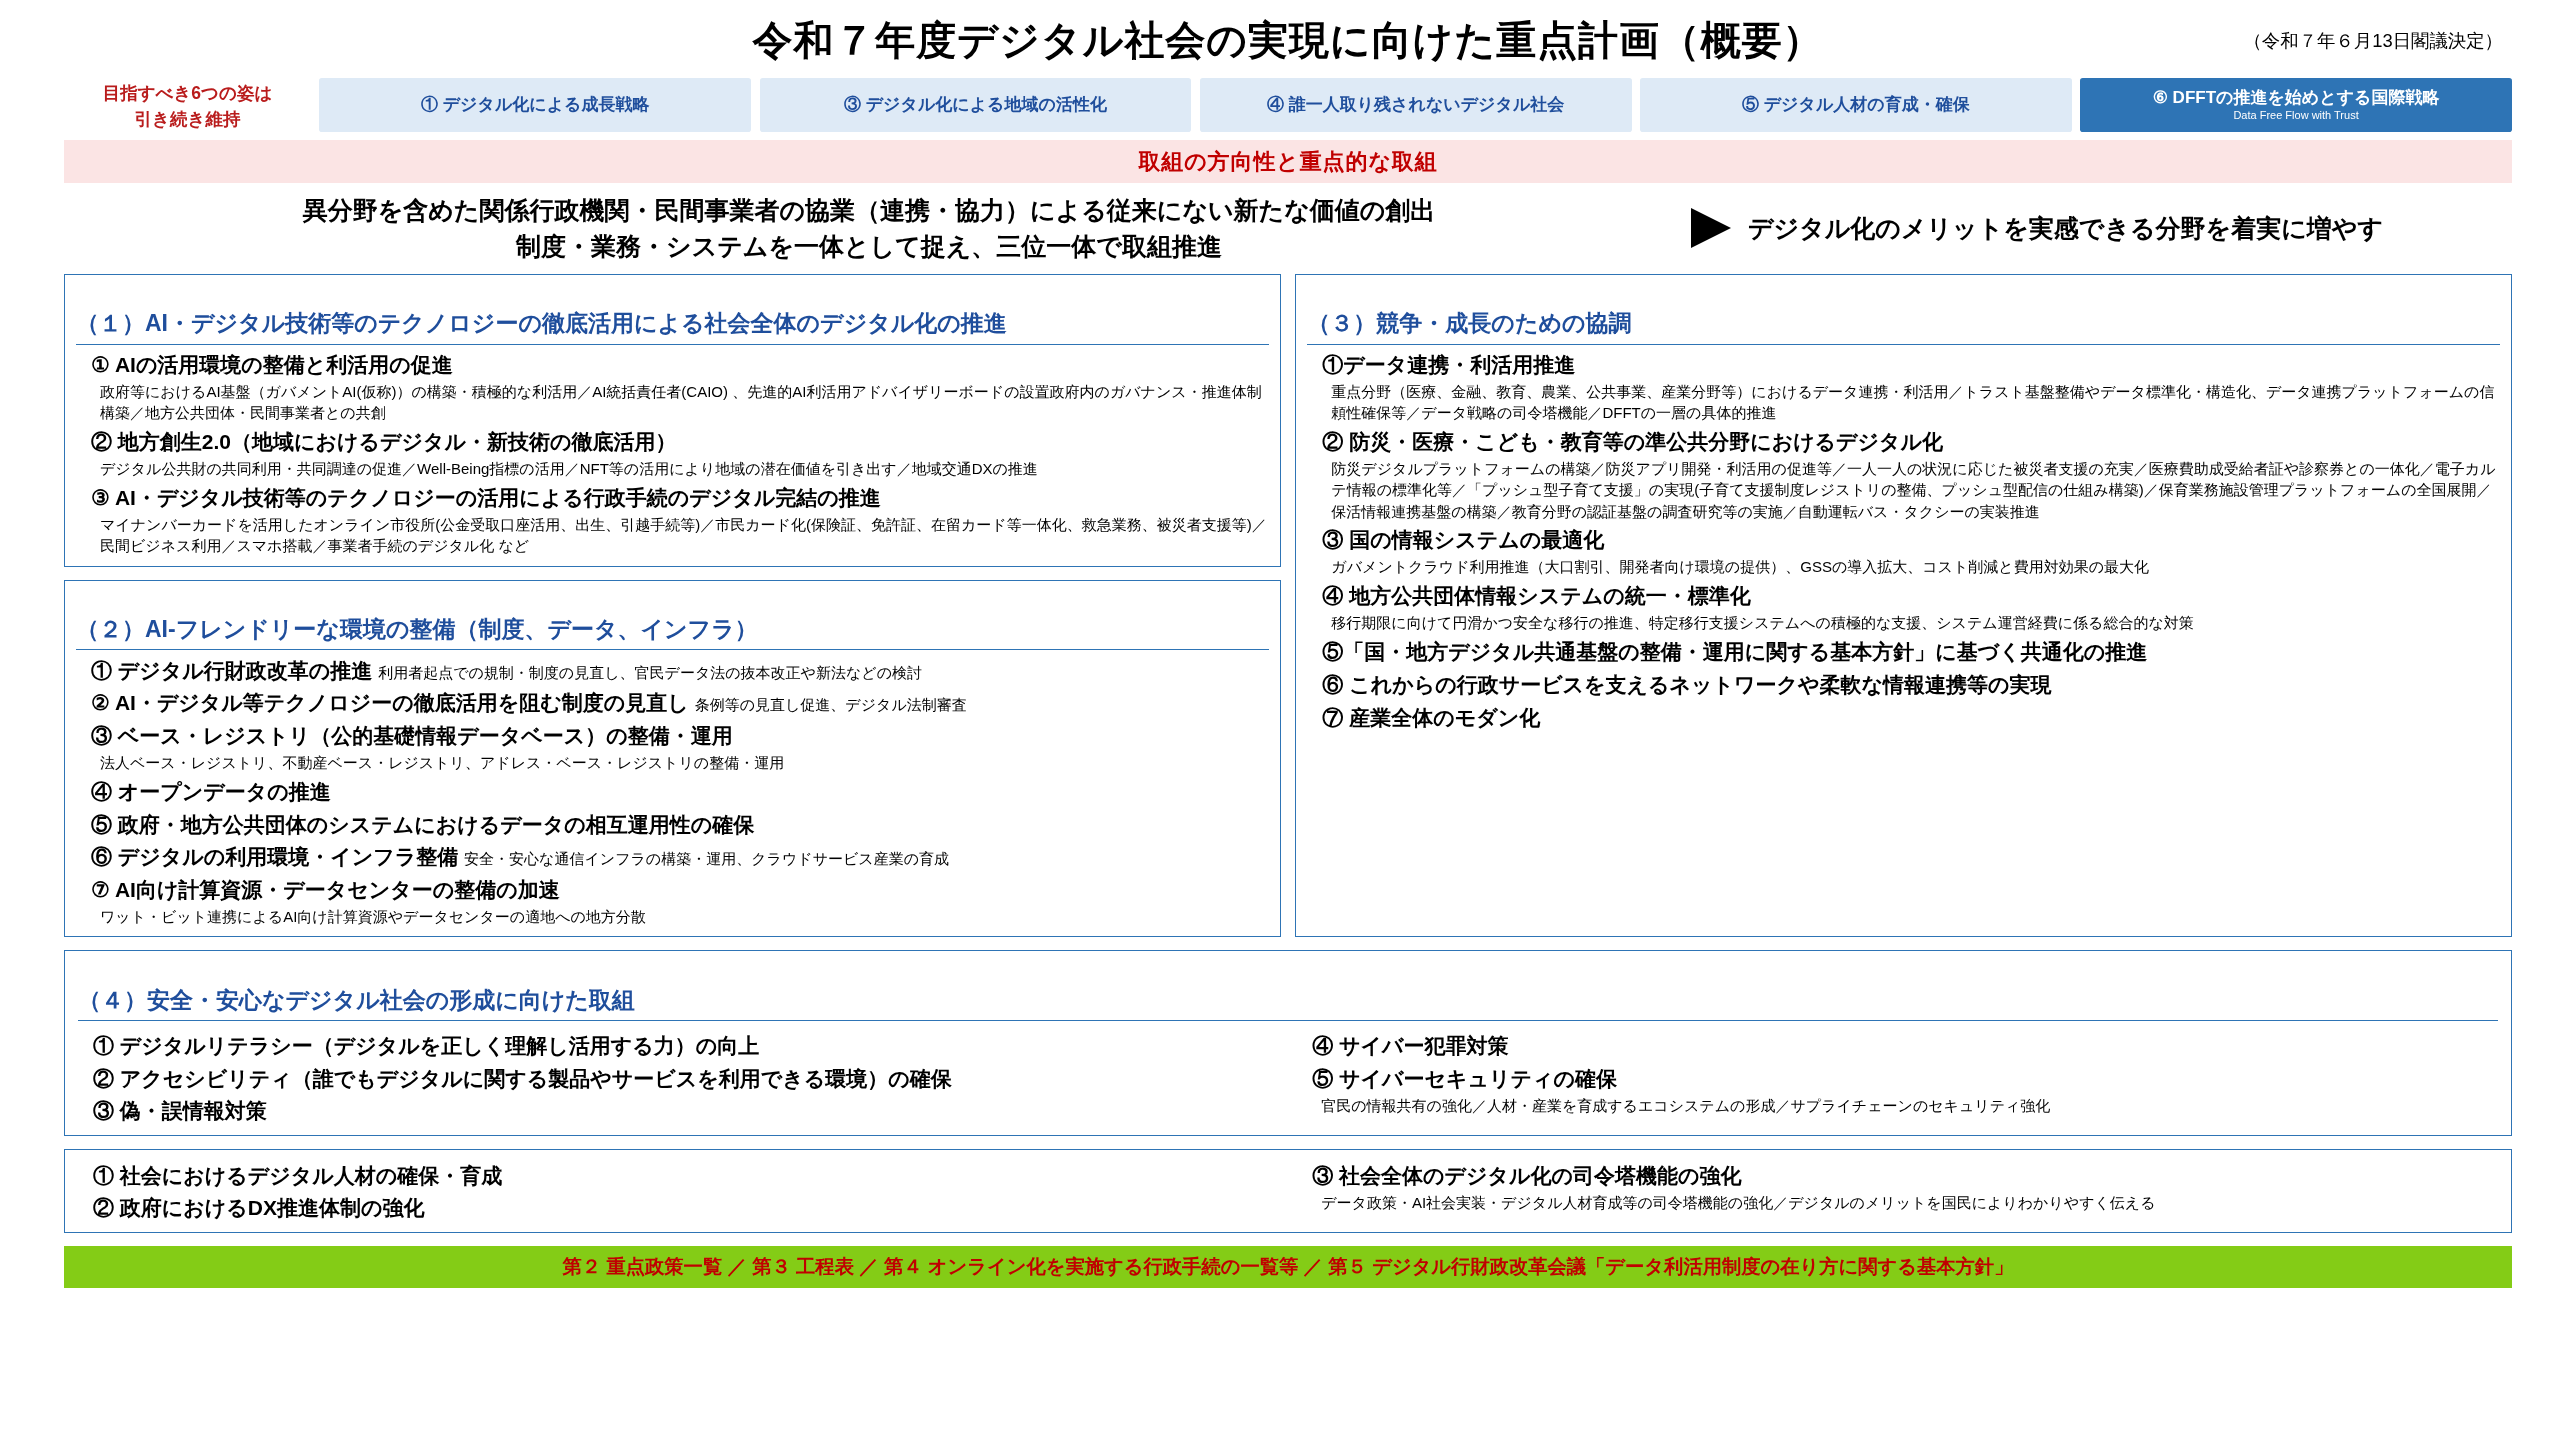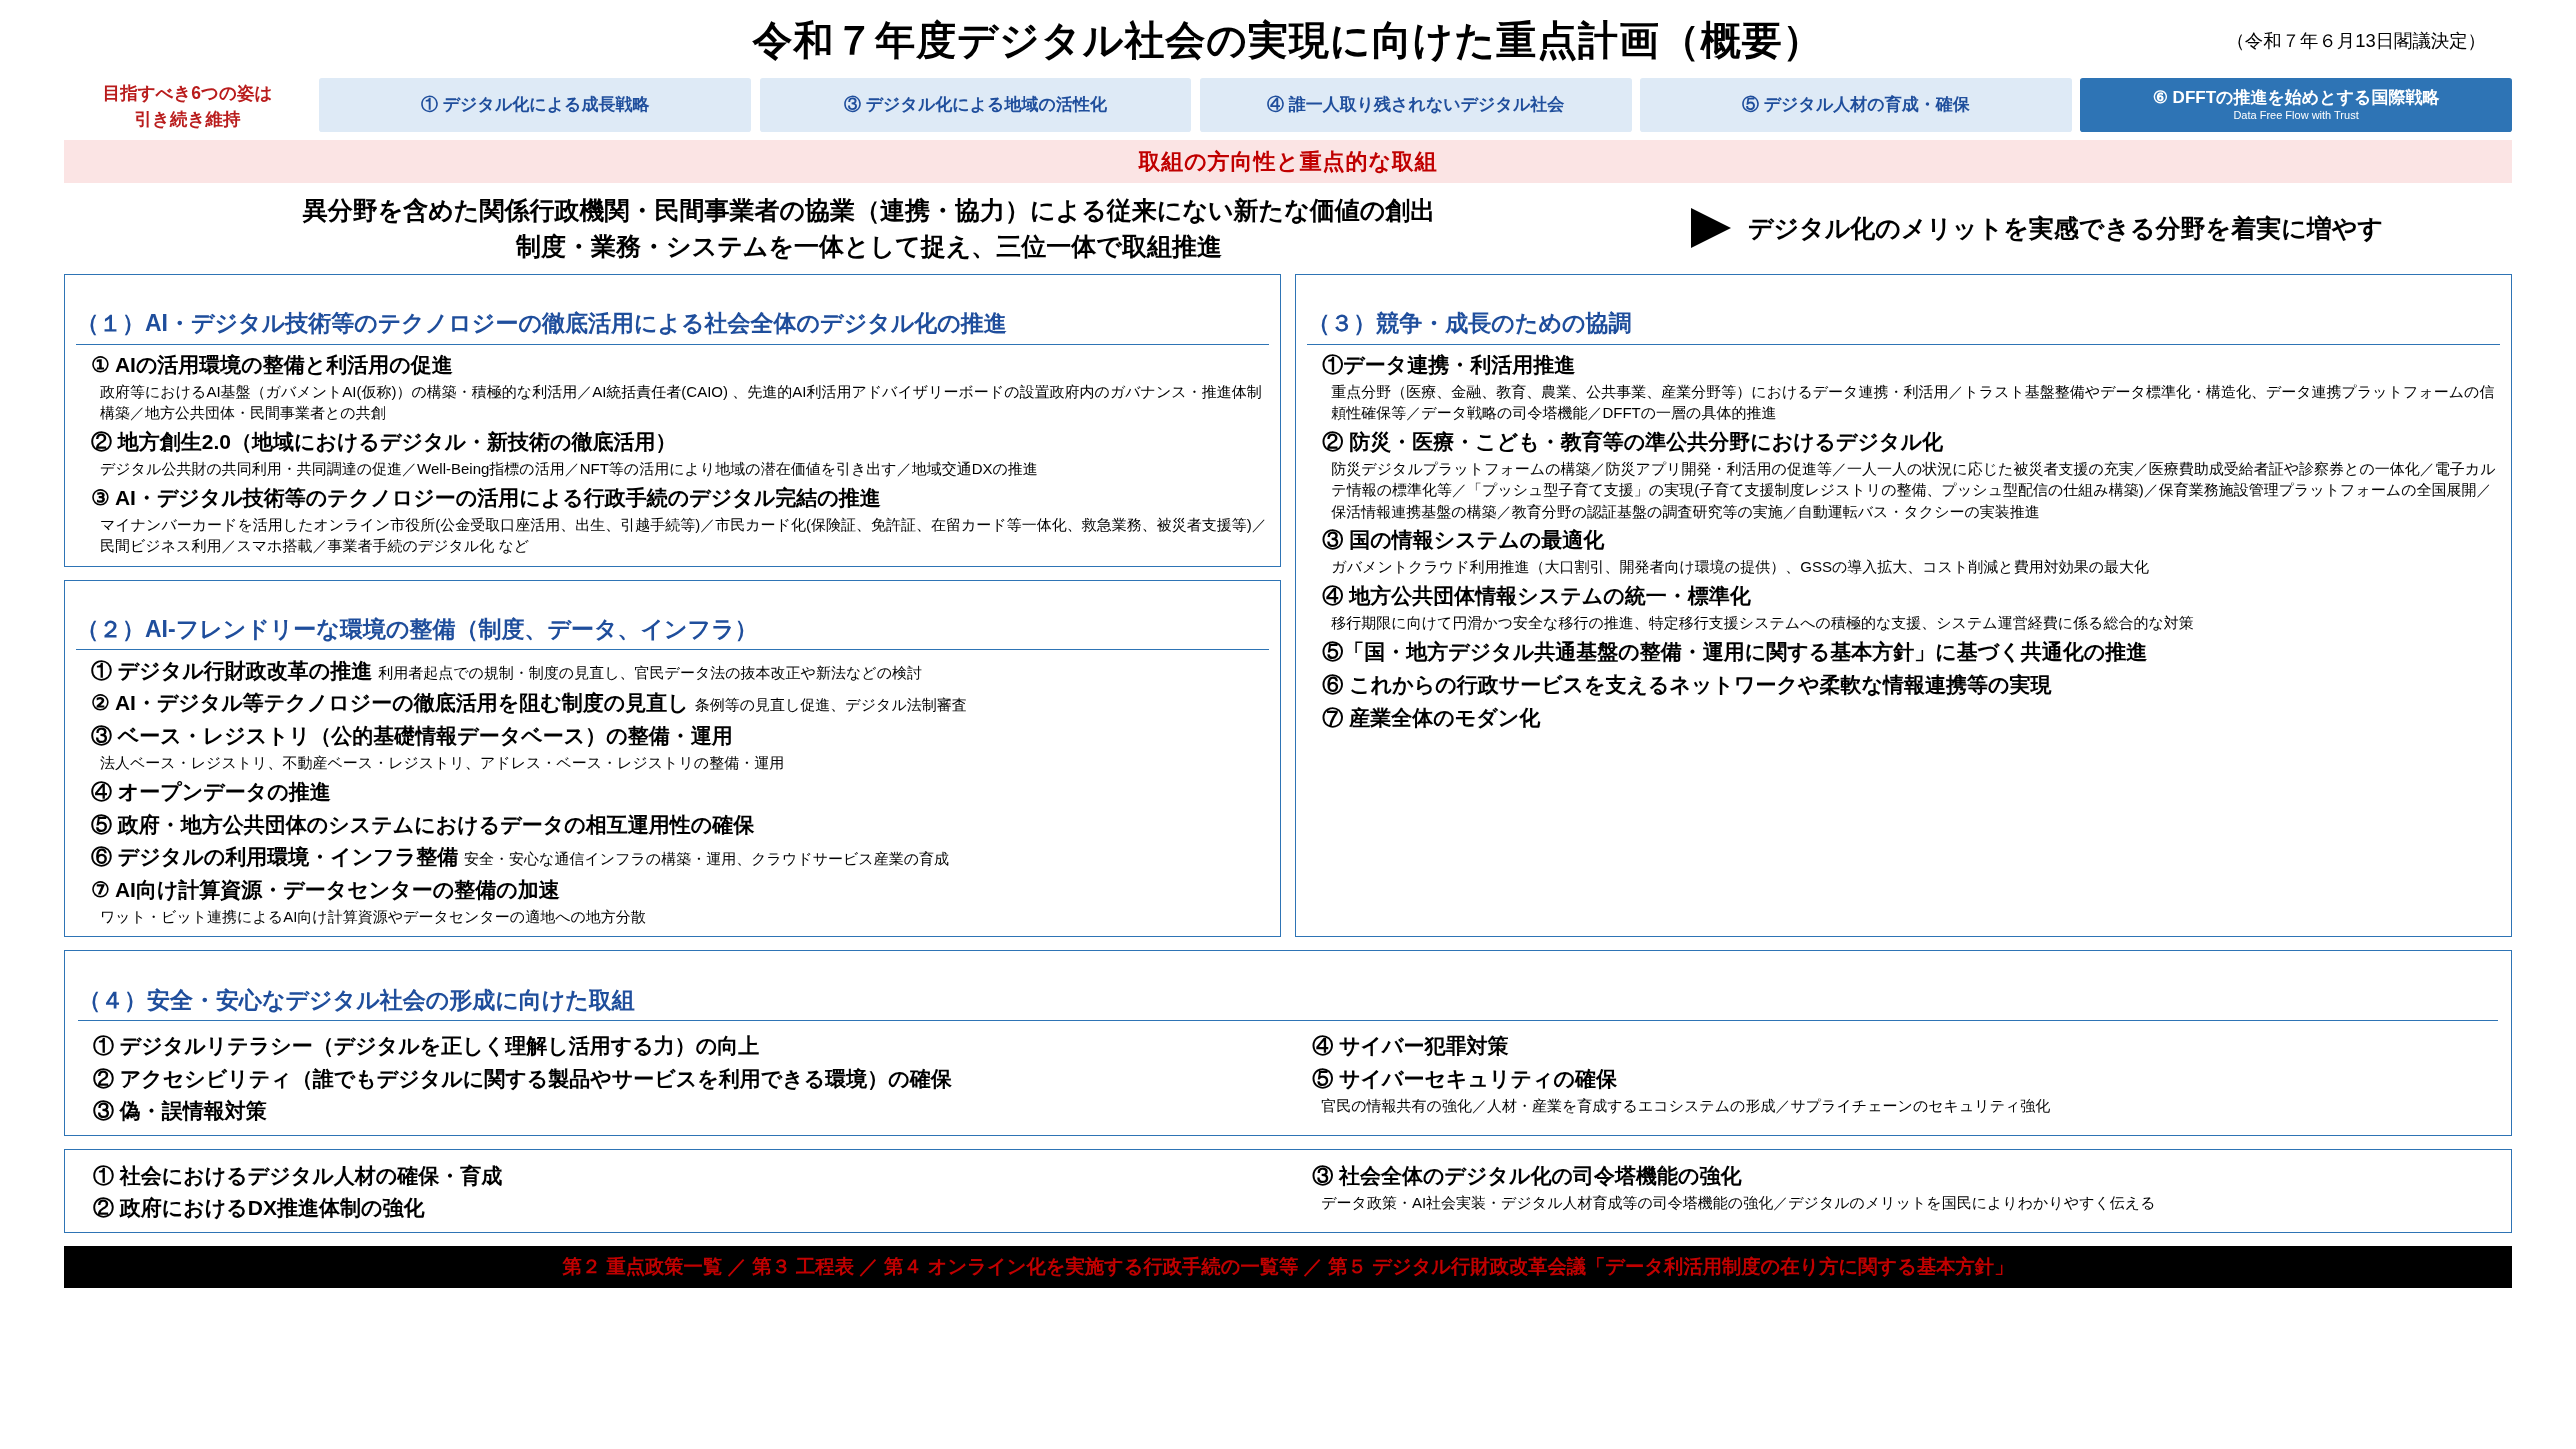--- a/index.html
+++ b/index.html
@@ -14,21 +14,21 @@
   }
   .page { position: relative; width: 2576px; height: 1093px; padding: 0 64px; }
 
   
   .title-row { position: relative; height: 72px; }
   .doc-title {
     text-align: center; font-size: 40px; font-weight: bold; letter-spacing: 0.9px;
     padding-top: 13px;
   }
   .decision-date {
-    position: absolute; right: 26px; top: 28px; font-size: 18.4px;
+    position: absolute; right: 9px; top: 28px; font-size: 18.4px;
   }
 
   
   .visions { display: flex; align-items: stretch; gap: 8.3px; margin-top: 5.5px; }
   .visions-label {
     width: 247px; flex: 0 0 247px; color: #b91c1c; font-weight: bold; font-size: 17.5px;
     line-height: 1.45; text-align: center; padding-top: 3.7px;
   }
   .vision-chip {
     flex: 1 1 0; background: #DEEAF6; color: #1F4E9C; font-weight: bold;
@@ -65,21 +65,21 @@
   .desc { font-size: 15px; line-height: 1.42; margin: 1.8px 0 0 24px; }
   .inline-note { font-weight: normal; font-size: 15px; }
 
   
   .wide { border: 1.8px solid #2E74B5; padding: 7.4px 13px 9.2px 13px; margin-top: 13px; }
   .two-col { display: flex; gap: 18.4px; }
   .two-col > div { flex: 1 1 0; }
 
   
   .footer {
-    margin-top: 13px; background: #000000; color: #C00000; font-weight: bold;
+    margin-top: 13px; background: #84cc16; color: #C00000; font-weight: bold;
     font-size: 19.3px; text-align: center; padding: 7.4px 0;
   }
 </style>
 </head>
 <body>
 
 <div class="page">
 
   <div class="title-row">
     <div class="doc-title">令和７年度デジタル社会の実現に向けた重点計画（概要）</div>

